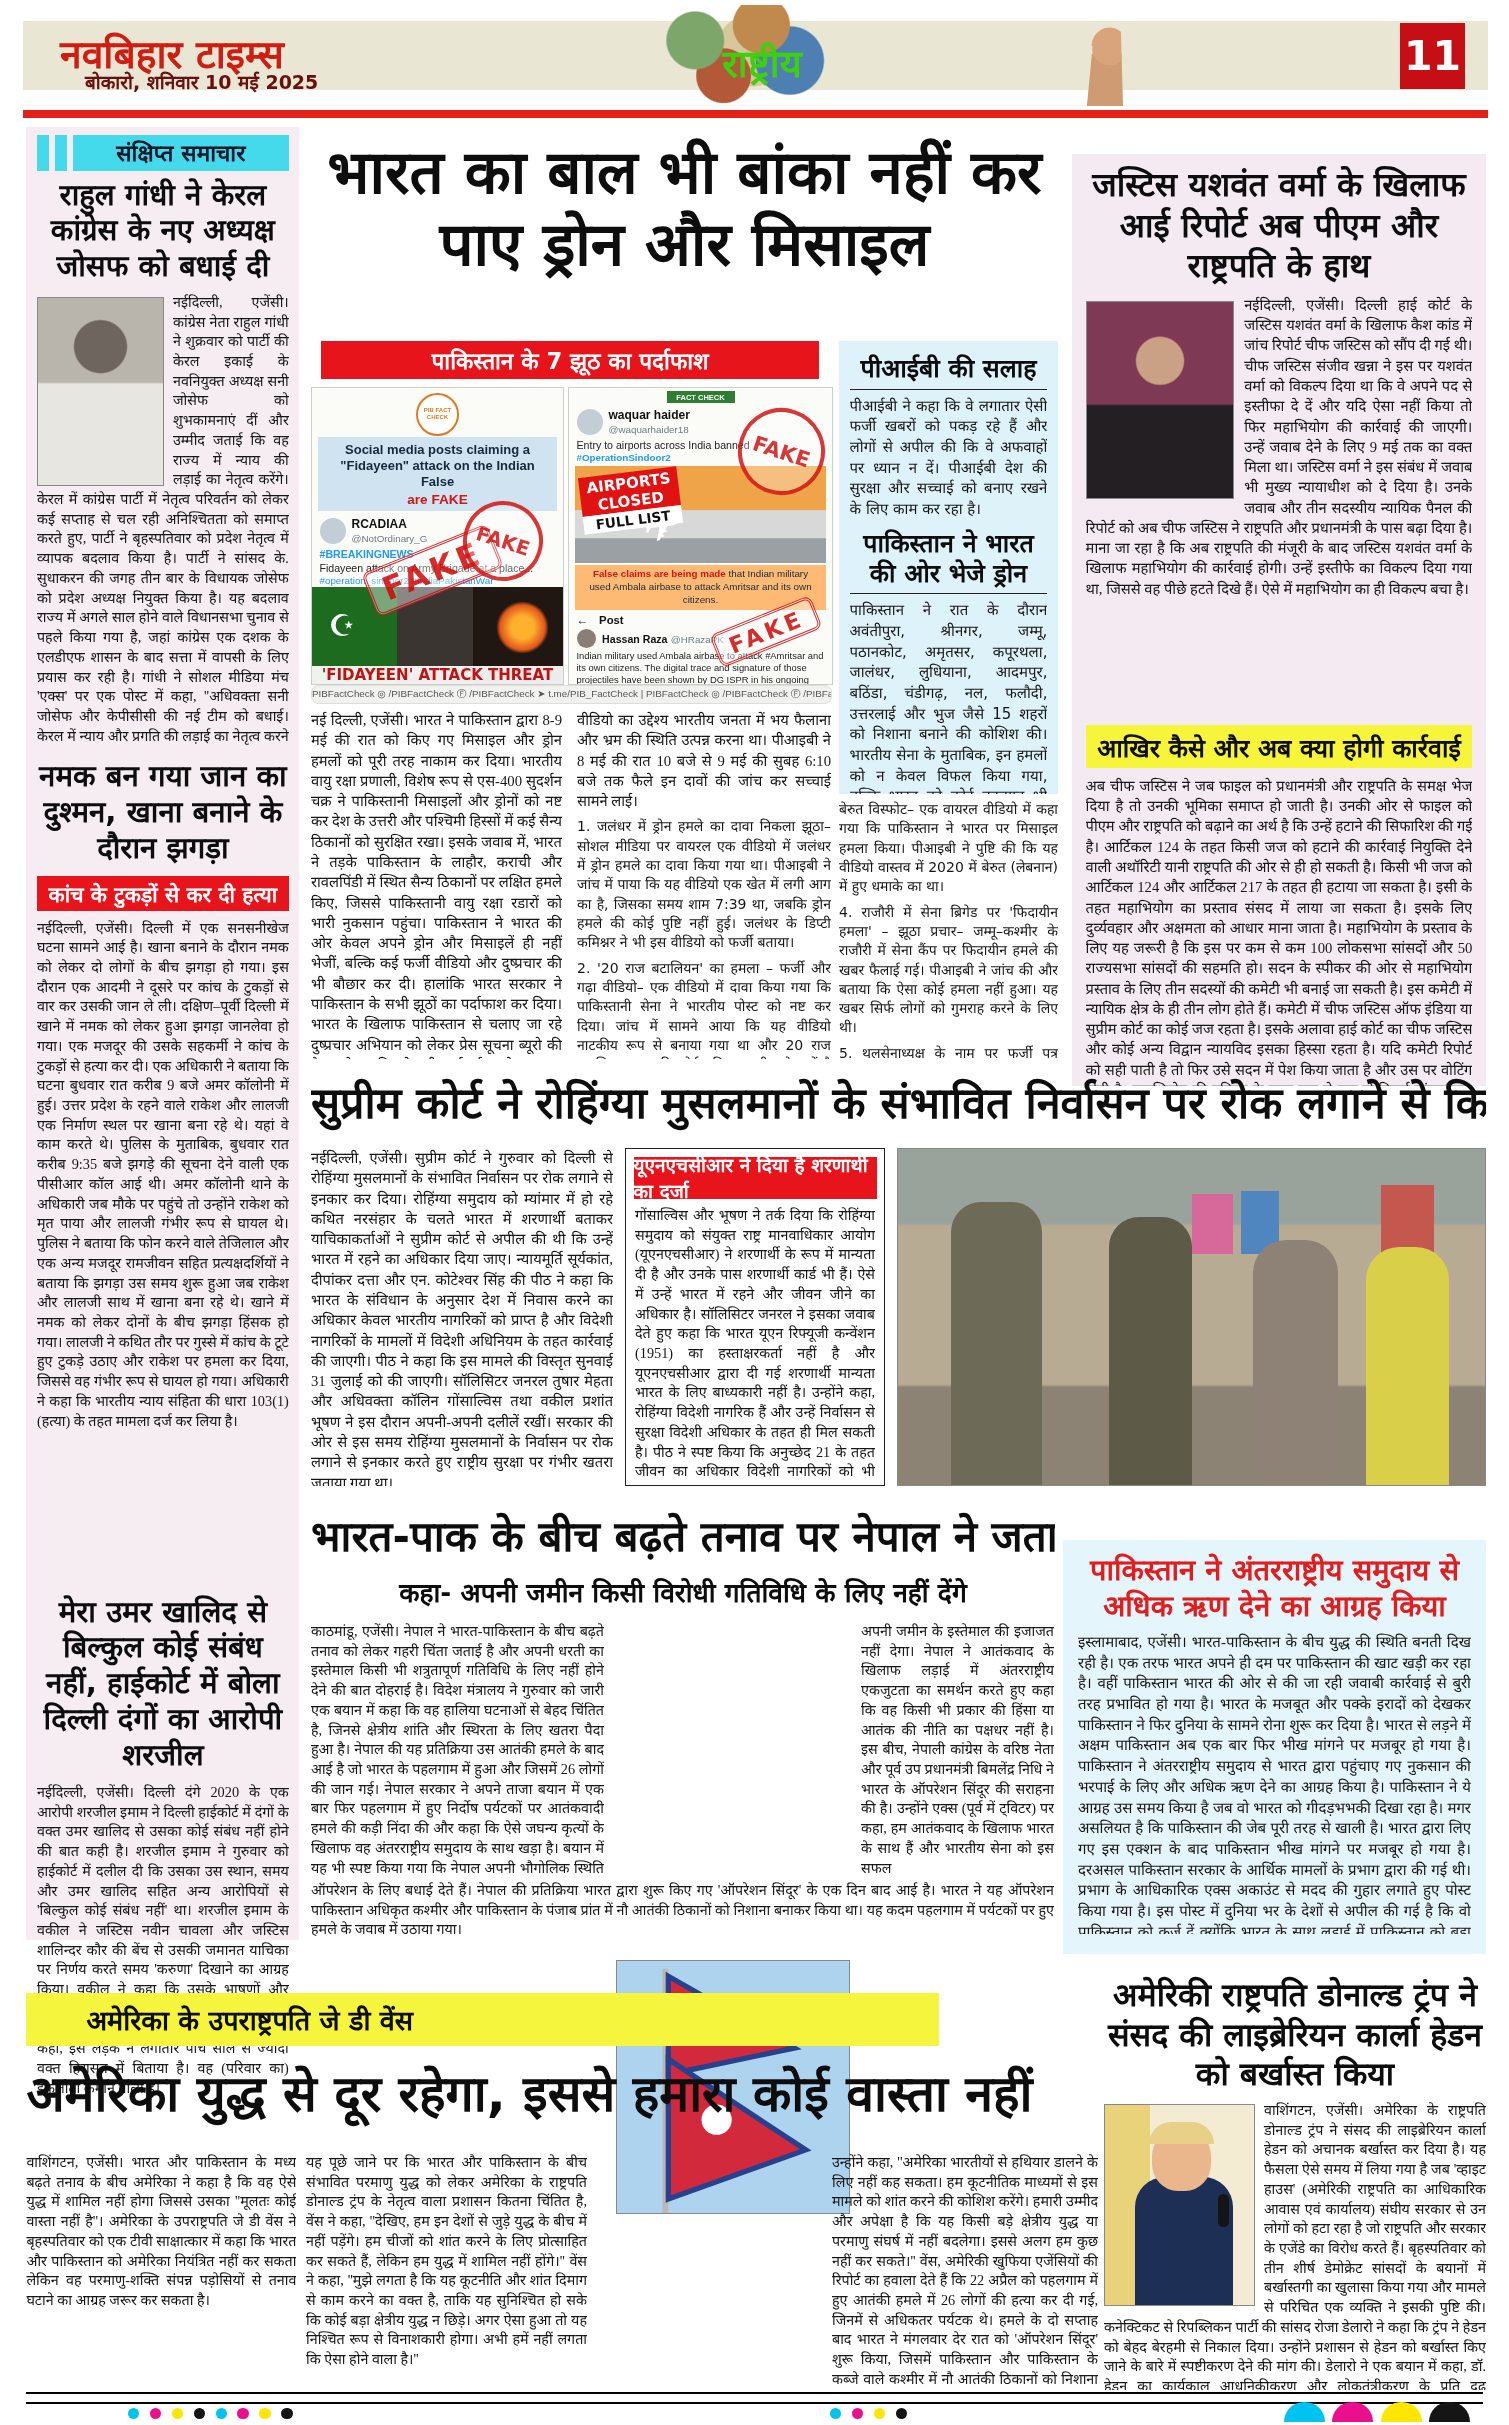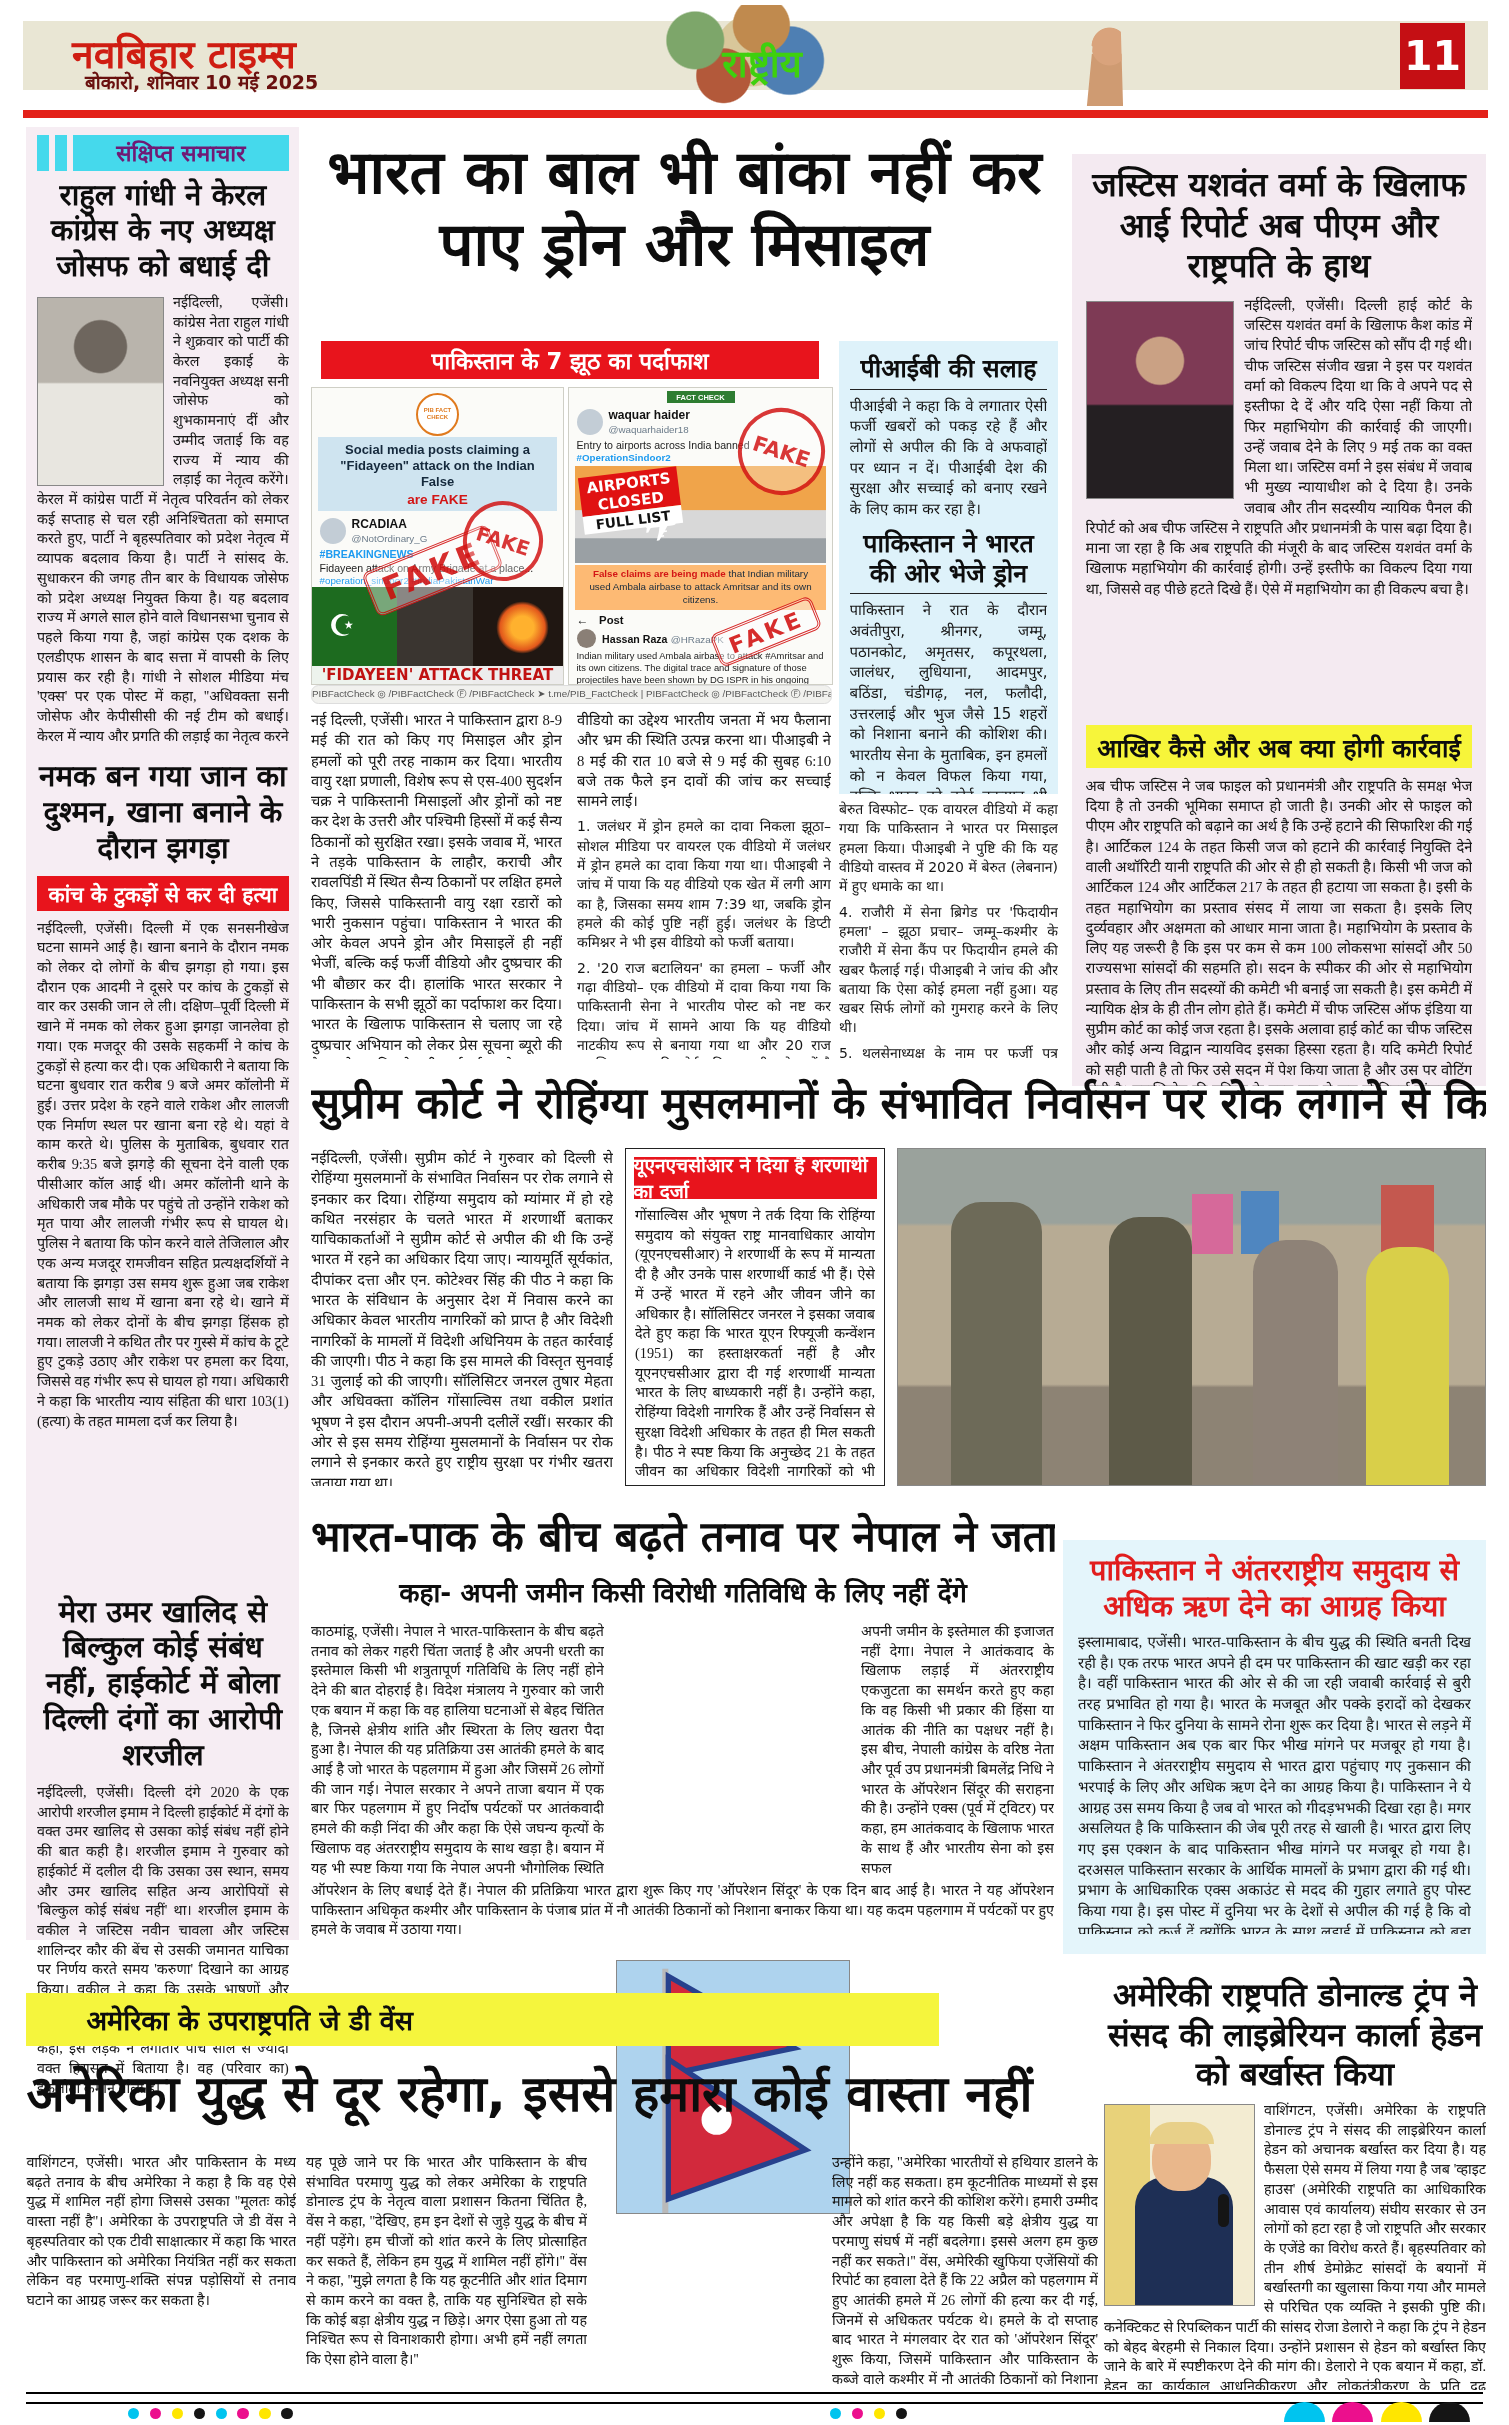--- a/index.html
+++ b/index.html
@@ -26,21 +26,21 @@
   .dot{width:11.3px;height:11.3px;border-radius:50%;display:inline-block;margin-right:10.6px;}
   .halfdome{width:41px;height:20.4px;border-radius:20.4px 20.4px 0 0;display:inline-block;margin-left:7.5px;}
   .c{background:#00c4ef;} .m{background:#ec0f8d;} .y{background:#ffe600;} .k{background:#151515;}
 </style>
 </head>
 <body>
 
 <div class="page">
 
   <div class="abs" style="left:22.6px;top:21px;width:1465px;height:69px;background:#e9e6d4;"></div>
-  <div class="abs hd" style="left:72px;top:26px;font-size:39px;color:#cf1d12;">नवबिहार टाइम्स</div>
+  <div class="abs hd" style="left:60px;top:26px;font-size:39px;color:#cf1d12;">नवबिहार टाइम्स</div>
   <div class="abs" style="left:85px;top:69px;font-size:19px;font-weight:700;color:#69100e;font-family:'DejaVu Sans',sans-serif;">बोकारो, शनिवार 10 मई 2025</div>
 
   <div class="abs" style="left:648px;top:4.5px;width:189px;height:101px;border-radius:10.6px;
               background:radial-gradient(circle at 25% 35%,#7da66a 0 18%,transparent 19%),
                          radial-gradient(circle at 60% 20%,#c08a4e 0 20%,transparent 21%),
                          radial-gradient(circle at 75% 55%,#4e7fb3 0 22%,transparent 23%),
                          radial-gradient(circle at 40% 70%,#b3593a 0 20%,transparent 21%),
                          radial-gradient(circle at 55% 45%,#d8c79a 0 30%,transparent 31%);"></div>
   <div class="abs" style="left:1053px;top:21px;width:113px;height:85px;
               background:radial-gradient(ellipse at 50% 30%,#d9a37c 0 22%,transparent 23%),
@@ -53,21 +53,21 @@
     <span class="hd" style="color:#fff;font-size:41px;">11</span>
   </div>
   <div class="abs" style="left:22.6px;top:110px;width:1465px;height:7.5px;background:#e32119;"></div>
 
   <div class="abs" style="left:26.4px;top:127px;width:273px;height:1813px;background:#f6edf3;">
     <div style="padding:7.5px 10.6px;">
       <div style="display:flex;height:36px;margin-bottom:7.5px;">
         <span style="width:12px;background:#45d9ec;margin-right:6px;"></span>
         <span style="width:12px;background:#45d9ec;margin-right:6px;"></span>
         <div style="flex:1;background:#45d9ec;display:flex;align-items:center;justify-content:center;">
-          <span class="hd" style="color:#701a75;font-size:22.6px;">संक्षिप्त समाचार</span>
+          <span class="hd" style="color:#0f172a;font-size:22.6px;">संक्षिप्त समाचार</span>
         </div>
       </div>
 
       <div class="hd center clip" style="font-size:29.4px;line-height:1.2;margin:4.5px 0 9px;">राहुल गांधी ने केरल कांग्रेस के नए अध्यक्ष जोसफ को बधाई दी</div>
       <div class="body-txt clip" style="height:453px;">
         <span class="photo" style="float:left;width:127px;height:189px;margin:4.5px 9px 3px 0;display:block;
                      background:radial-gradient(circle at 50% 26%,#6e665e 0 17%,transparent 18%),
                                 linear-gradient(180deg,#b9b4ac 0 45%,#e8e6e0 46% 100%);"></span>
         <span>नईदिल्ली, एजेंसी। कांग्रेस नेता राहुल गांधी ने शुक्रवार को पार्टी की केरल इकाई के नवनियुक्त अध्यक्ष सनी जोसेफ को शुभकामनाएं दीं और उम्मीद जताई कि वह राज्य में न्याय की लड़ाई का नेतृत्व करेंगे। केरल में कांग्रेस पार्टी में नेतृत्व परिवर्तन को लेकर कई सप्ताह से चल रही अनिश्चितता को समाप्त करते हुए, पार्टी ने बृहस्पतिवार को प्रदेश नेतृत्व में व्यापक बदलाव किया है। पार्टी ने सांसद के. सुधाकरन की जगह तीन बार के विधायक जोसेफ को प्रदेश अध्यक्ष नियुक्त किया है। यह बदलाव राज्य में अगले साल होने वाले विधानसभा चुनाव से पहले किया गया है, जहां कांग्रेस एक दशक के एलडीएफ शासन के बाद सत्ता में वापसी के लिए प्रयास कर रही है। गांधी ने सोशल मीडिया मंच 'एक्स' पर एक पोस्ट में कहा, ''अधिवक्ता सनी जोसेफ और केपीसीसी की नई टीम को बधाई। केरल में न्याय और प्रगति की लड़ाई का नेतृत्व करने के लिए आपको शुभकामनाएं।'' उन्होंने कहा, ''के. सुधाकरन जी पर गर्व है – एक निडर योद्धा हैं जिनका नेतृत्व और सेवा कांग्रेस पार्टी और केरल के लोगों के लिए मजबूती प्रदान करने वाले रहे हैं।''</span>
       </div>

